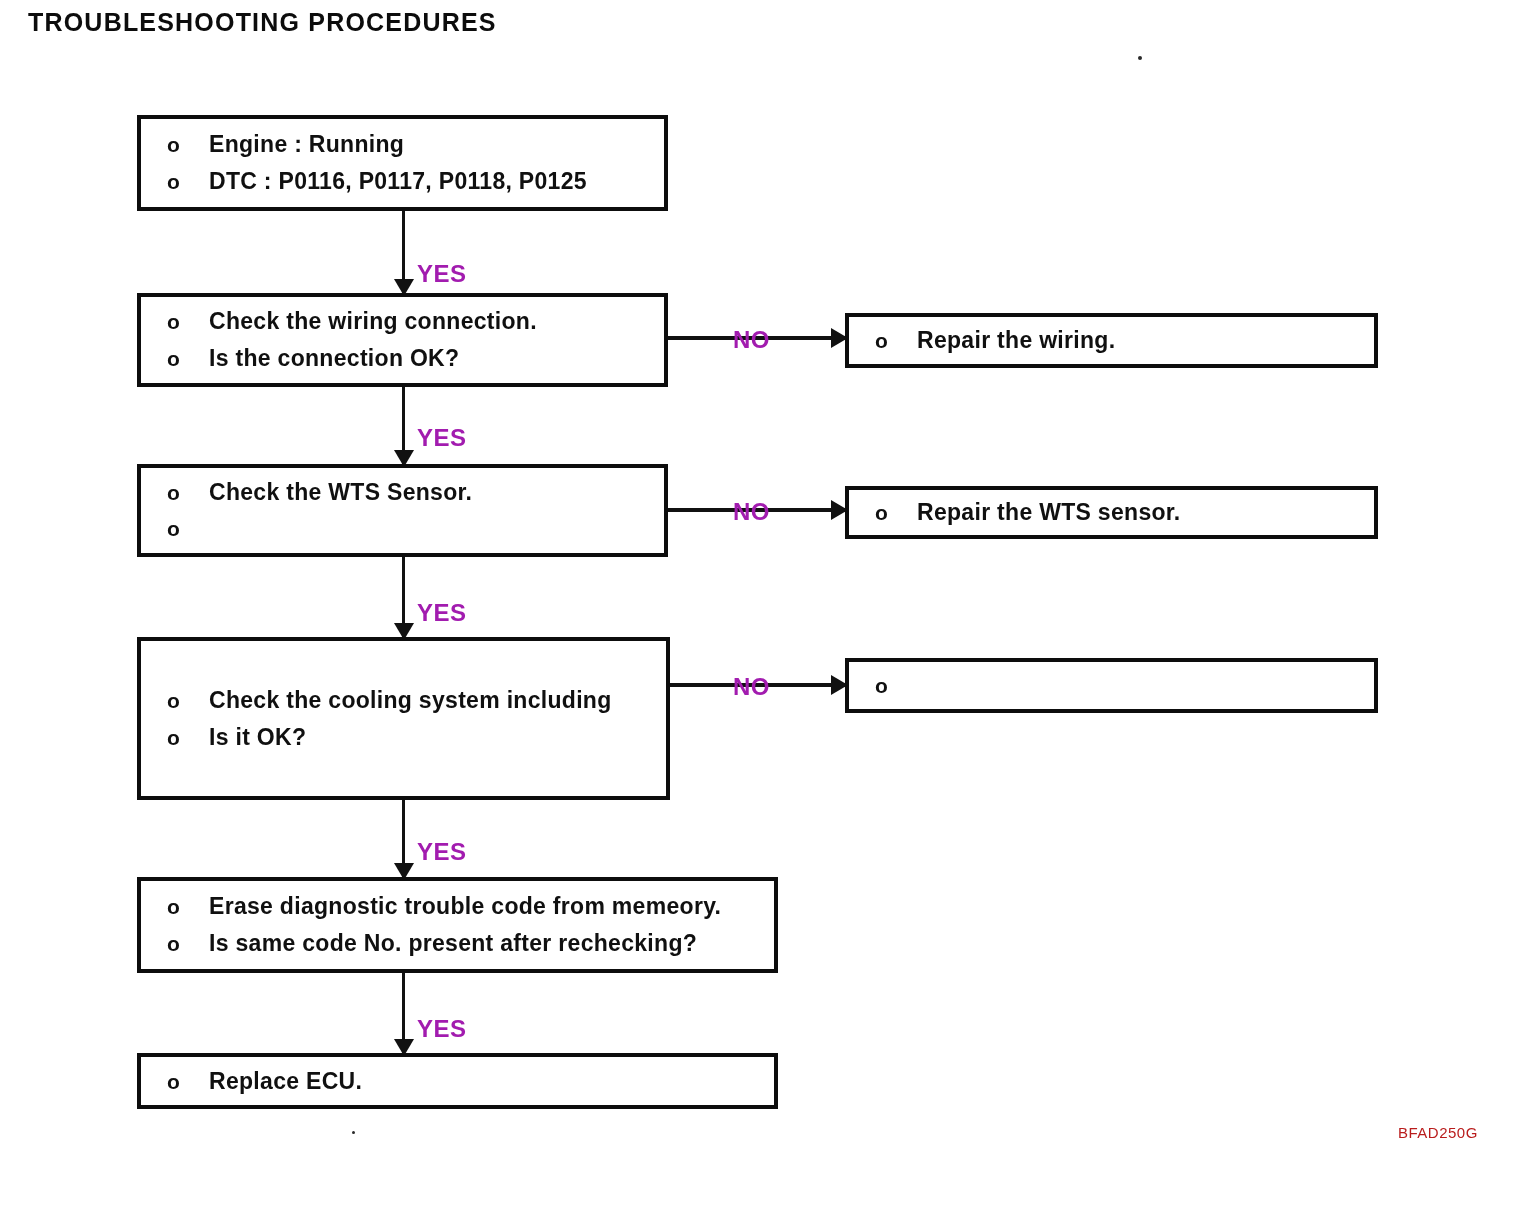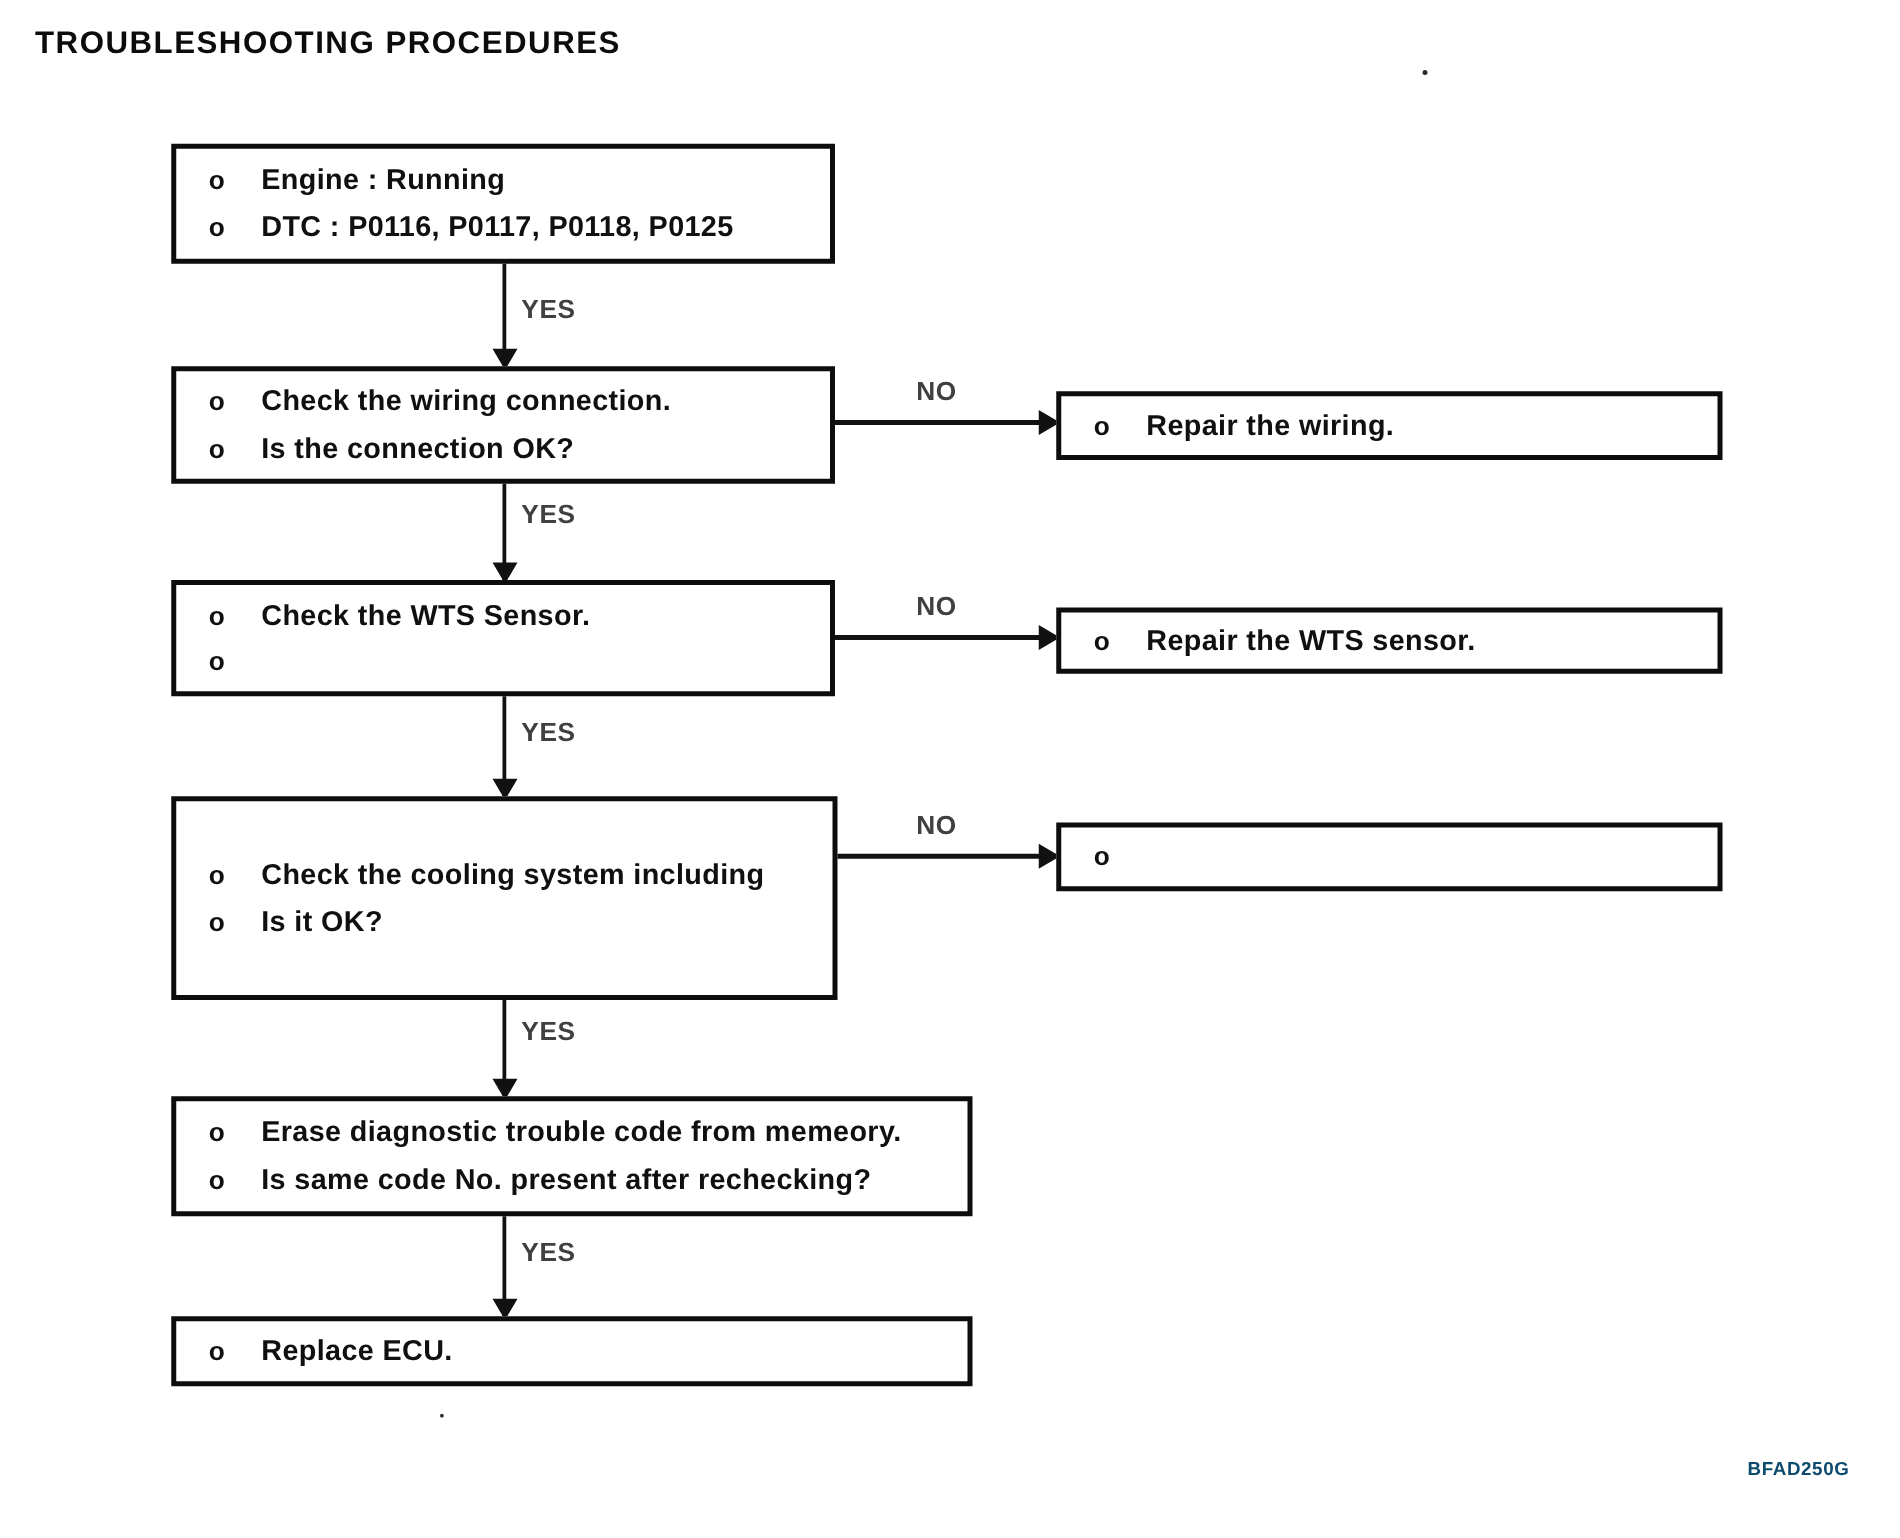--- a/index.html
+++ b/index.html
@@ -11,21 +11,21 @@
     position: relative;
     width: 1520px;
     height: 1230px;
     font-family: "Liberation Sans", sans-serif;
     color: #101010;
     overflow: hidden;
   }
   .page-title {
     position: absolute;
     left: 28px;
-    top: 20px;
+    top: 8px;
     font-size: 25px;
     font-weight: 700;
     letter-spacing: 1.2px;
     color: #0c0c0c;
   }
   .box {
     position: absolute;
     box-sizing: border-box;
     border: 4px solid #0d0d0d;
     background: #ffffff;
@@ -76,33 +76,34 @@
     right: -3px;
     top: 50%;
     transform: translateY(-50%);
     width: 0; height: 0;
     border-top: 10px solid transparent;
     border-bottom: 10px solid transparent;
     border-left: 17px solid #111111;
   }
   .edge-label {
     position: absolute;
-    font-size: 21px;
+    font-size: 24px;
     font-weight: 700;
     letter-spacing: 0.5px;
-    color: #404040;
+    color: #a21caf;
+    margin-top: 24px;
   }
   .figure-code {
     position: absolute;
     left: 1398px;
-    top: 1167px;
+    top: 1124px;
     font-size: 15px;
-    font-weight: 700;
+    font-weight: 400;
     letter-spacing: 0.5px;
-    color: #0c4a6e;
+    color: #b91c1c;
   }
   .speck {
     position: absolute;
     background: #2a2a2a;
     border-radius: 50%;
   }
 </style>
 </head>
 <body>
 

